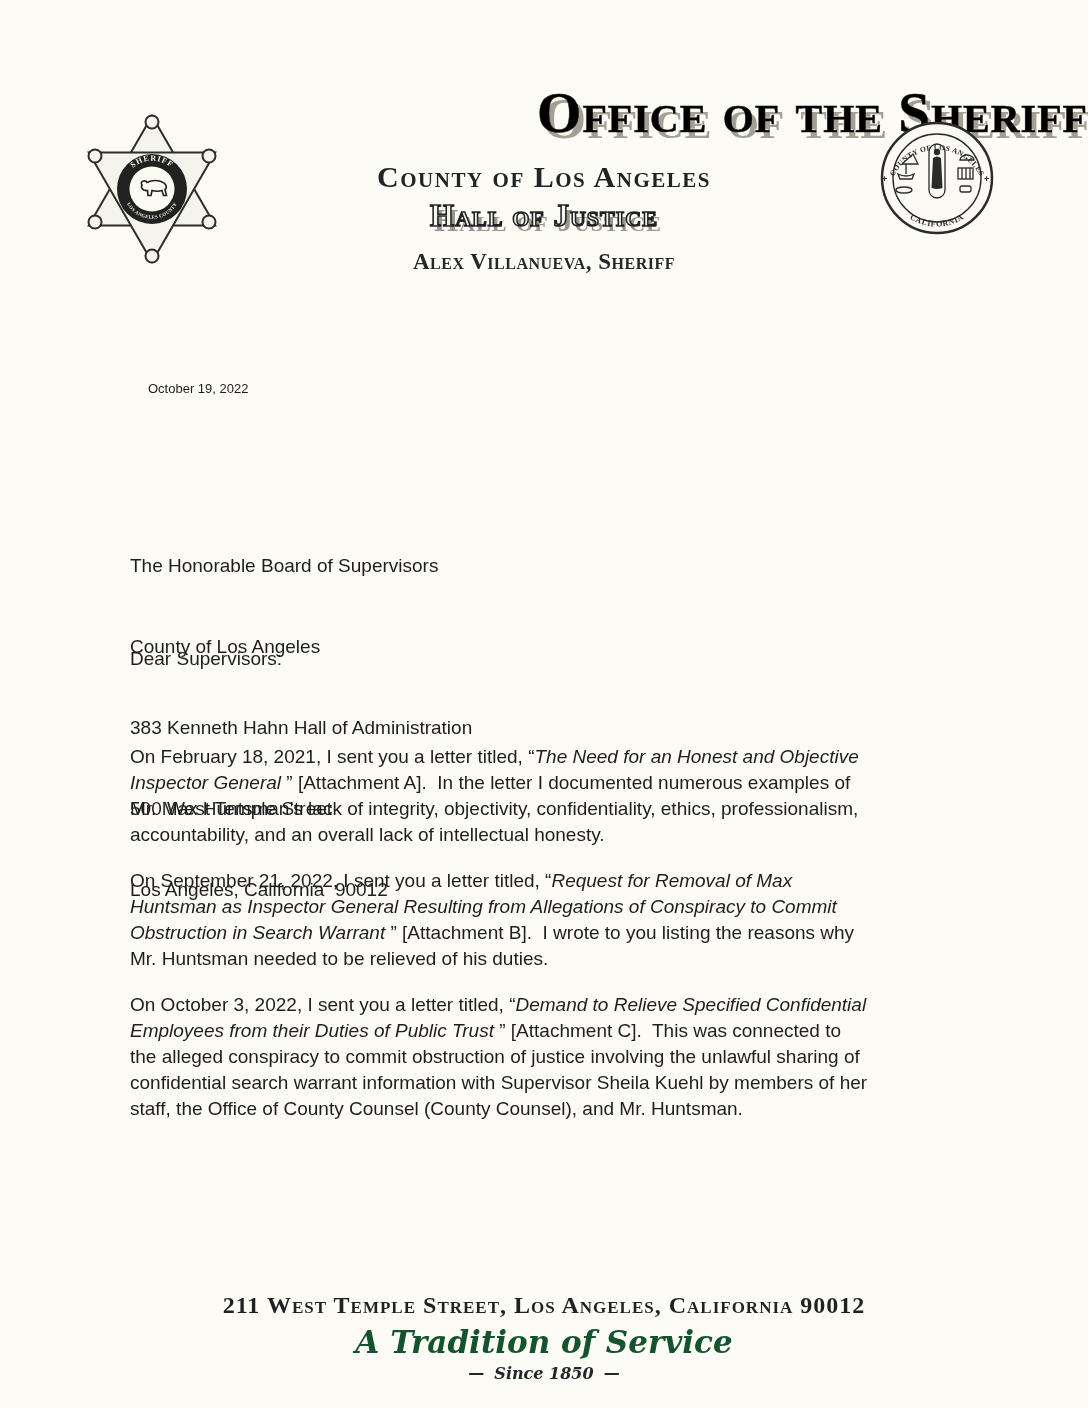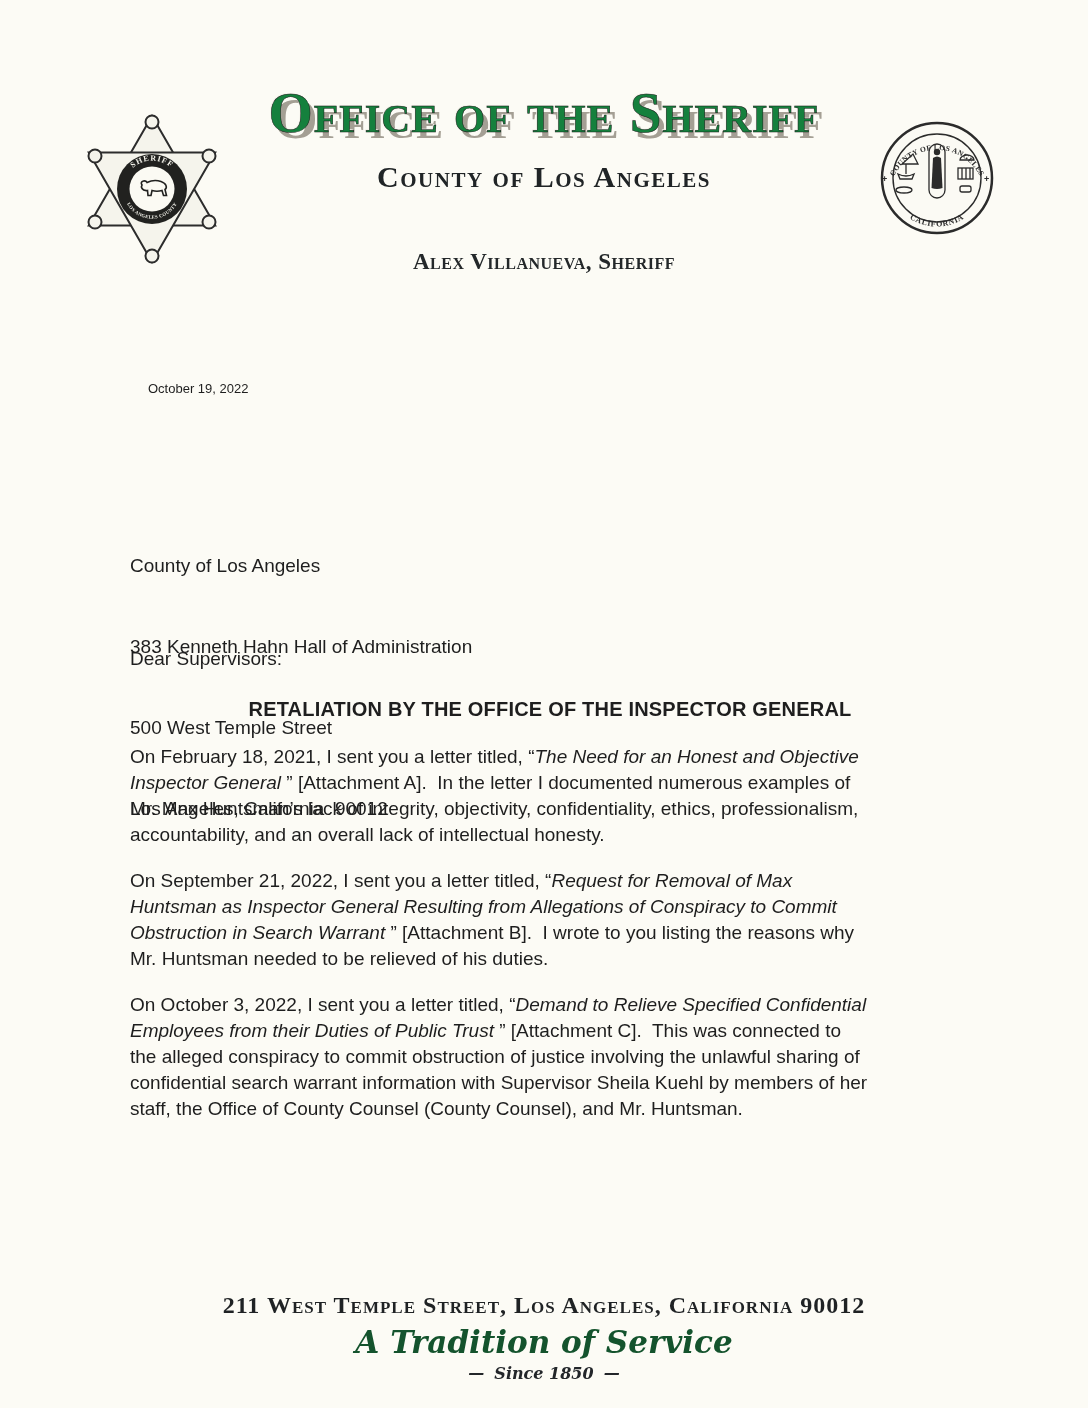--- a/index.html
+++ b/index.html
@@ -9,27 +9,27 @@
     width: 1088px;
     height: 1408px;
     background: #fcfbf5;
     overflow: hidden;
     font-family: "Liberation Sans", sans-serif;
     color: #1e1e1e;
   }
   
   .lh-title {
     position: absolute; top: 84px; left: 0; width: 100%;
-    text-align: center;
+    text-align: right;
     font-family: "Liberation Serif", serif;
     font-weight: 700;
     font-variant: small-caps;
     font-size: 57px; line-height: 1;
     letter-spacing: 1px;
-    color: #15803d;
+    color: #000000;
     -webkit-text-stroke: 0.5px #141414;
     text-shadow: -1px -1px 0 #f3f2ea, 5px 6px 0 #a49f94;
   }
   .lh-county {
     position: absolute; top: 160px; left: 0; width: 100%;
     text-align: center;
     font-family: "Liberation Serif", serif;
     font-weight: 700;
     font-variant: small-caps;
     font-size: 30px; line-height: 1.1;
@@ -147,20 +147,21 @@
       <textPath href="#badgeTopArc" startOffset="50%" text-anchor="middle">SHERIFF</textPath>
     </text>
     <text class="seal-text" font-size="4.8" letter-spacing="0.3">
       <textPath href="#badgeBottomArc" startOffset="50%" text-anchor="middle">LOS ANGELES COUNTY</textPath>
     </text>
     <path fill="none" stroke="#21211f" stroke-width="1.6" d="M56,75 q-2,-3 1.5,-4 q2.5,-0.5 3.5,1.5 q7,-3.5 14,-1 q4,1.5 5,4 q1,2.5 -1,4 l1.5,6 h-3 l-1.5,-5 q-5,1.5 -10,0 l-1,5 h-3 l-0.5,-5 q-4,0.5 -5.5,-2 q-1,-2 0,-3.5 z"></path>
   </svg>
 
   <div class="lh-title">Office of the Sheriff</div>
   <div class="lh-county">County of Los Angeles</div>
+  <div class="lh-hall">Hall of Justice</div>
   <div class="lh-official">Alex Villanueva, Sheriff</div>
 
   <svg class="county-seal" width="122" height="126" viewBox="0 0 122 126">
     <circle cx="61" cy="62" r="55" fill="#fbfaf4" stroke="#2b2b2b" stroke-width="2.5"></circle>
     <circle cx="61" cy="62" r="44" fill="none" stroke="#2b2b2b" stroke-width="1.4"></circle>
     <defs>
       <path id="sealTopArc" d="M14,72 A48,48 0 0 1 108,72" fill="none"></path>
       <path id="sealBottomArc" d="M18,86 A50,50 0 0 0 104,86" fill="none"></path>
     </defs>
     <text class="seal-text-dark" font-size="7.5" letter-spacing="0.4">
@@ -181,29 +182,29 @@
       <ellipse cx="28" cy="74" rx="8" ry="3"></ellipse>
       <rect x="84" y="70" width="11" height="6" rx="2"></rect>
     </g>
     <circle cx="61" cy="36" r="3.2" fill="#2b2b2b"></circle>
     <path d="M57,42 q4,-3 8,0 l1.5,30 q-5.5,2 -11,0 z" fill="#2b2b2b"></path>
   </svg>
 
   <div class="date">October 19, 2022</div>
 
   <div class="recipient">
+    <div>The Honorable Board of Supervisors</div>
     <div>County of Los Angeles</div>
     <div>383 Kenneth Hahn Hall of Administration</div>
     <div>500 West Temple Street</div>
     <div>Los Angeles, California  90012</div>
   </div>
 
   <div class="salutation">Dear Supervisors:</div>
 
-  <div class="subject">RETALIATION BY THE OFFICE OF THE INSPECTOR GENERAL</div>
 
   <div class="body-text">
       <div class="para"><span>On February 18, 2021, I sent you a letter titled, “</span><span class="it">The Need for an Honest and Objective</span><br><span class="it">Inspector General</span><span> ” [Attachment A].  In the letter I documented numerous examples of</span><br><span>Mr. Max Huntsman’s lack of integrity, objectivity, confidentiality, ethics, professionalism,</span><br><span>accountability, and an overall lack of intellectual honesty.</span></div>
       <div class="para"><span>On September 21, 2022, I sent you a letter titled, “</span><span class="it">Request for Removal of Max</span><br><span class="it">Huntsman as Inspector General Resulting from Allegations of Conspiracy to Commit</span><br><span class="it">Obstruction in Search Warrant</span><span> ” [Attachment B].  I wrote to you listing the reasons why</span><br><span>Mr. Huntsman needed to be relieved of his duties.</span></div>
       <div class="para"><span>On October 3, 2022, I sent you a letter titled, “</span><span class="it">Demand to Relieve Specified Confidential</span><br><span class="it">Employees from their Duties of Public Trust</span><span> ” [Attachment C].  This was connected to</span><br><span>the alleged conspiracy to commit obstruction of justice involving the unlawful sharing of</span><br><span>confidential search warrant information with Supervisor Sheila Kuehl by members of her</span><br><span>staff, the Office of County Counsel (County Counsel), and Mr. Huntsman.</span></div>
     </div>
 
   <div class="f-address">211 West Temple Street, Los Angeles, California 90012</div>
   <div class="f-motto">A Tradition of Service</div>
   <div class="f-since">Since 1850</div>

